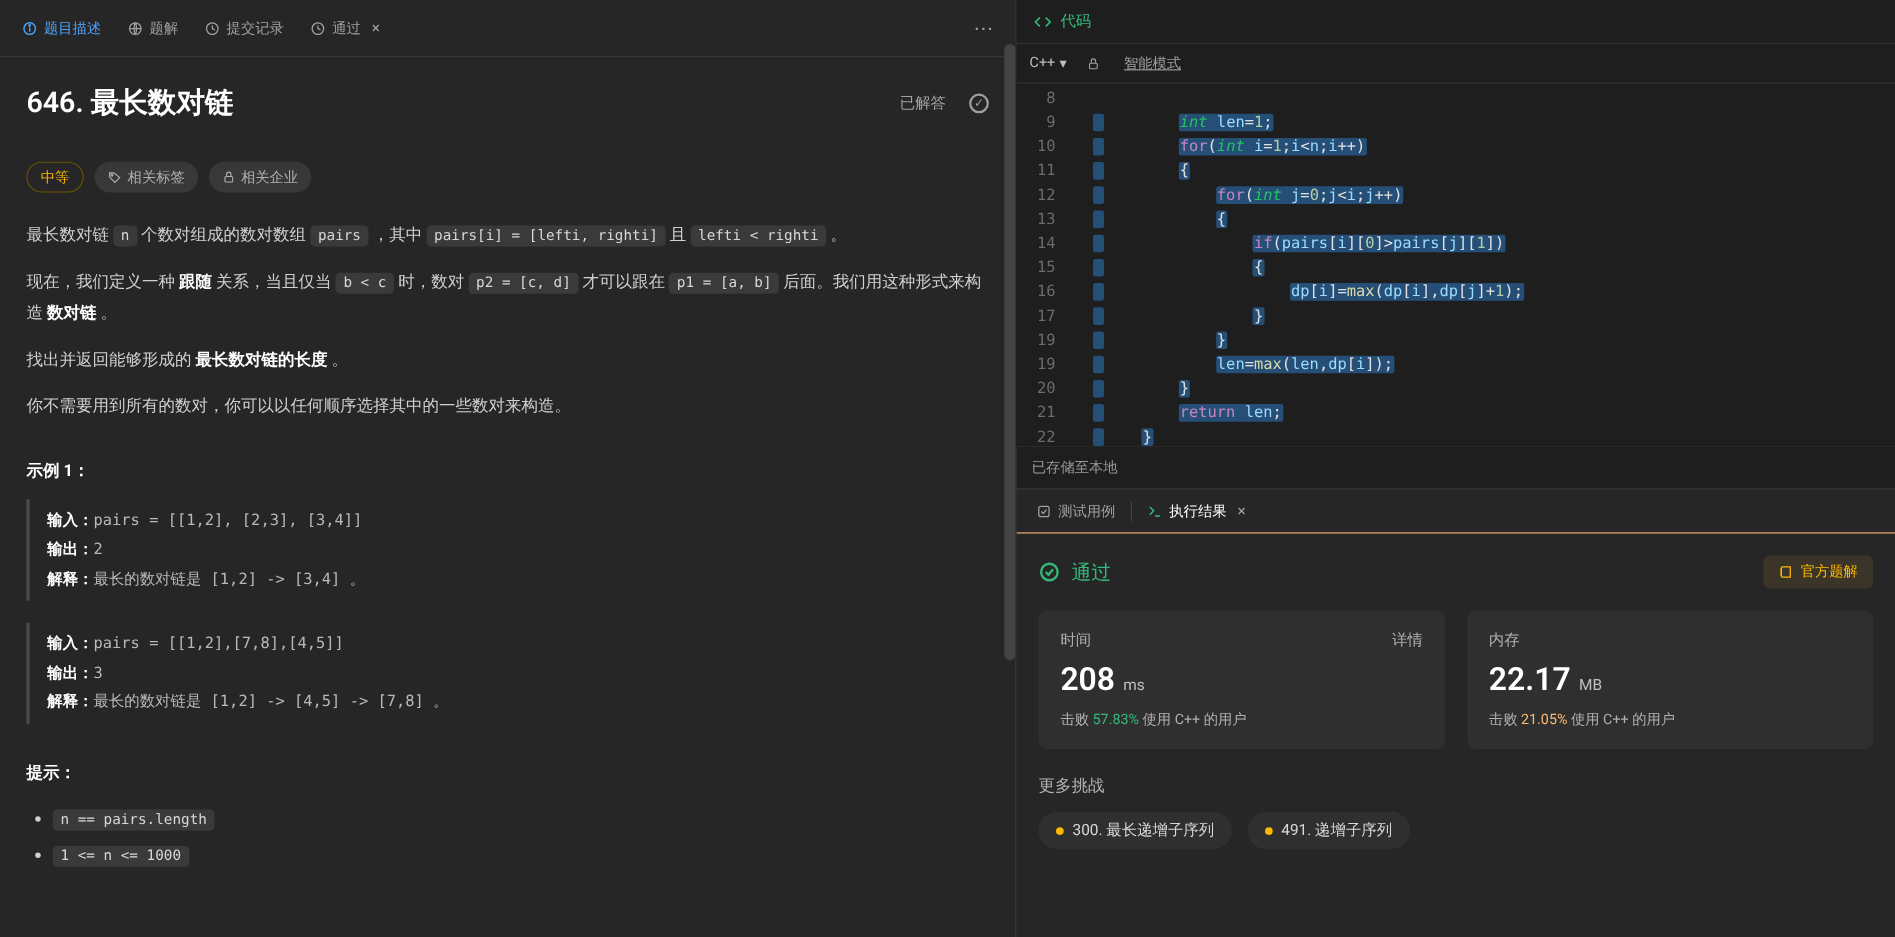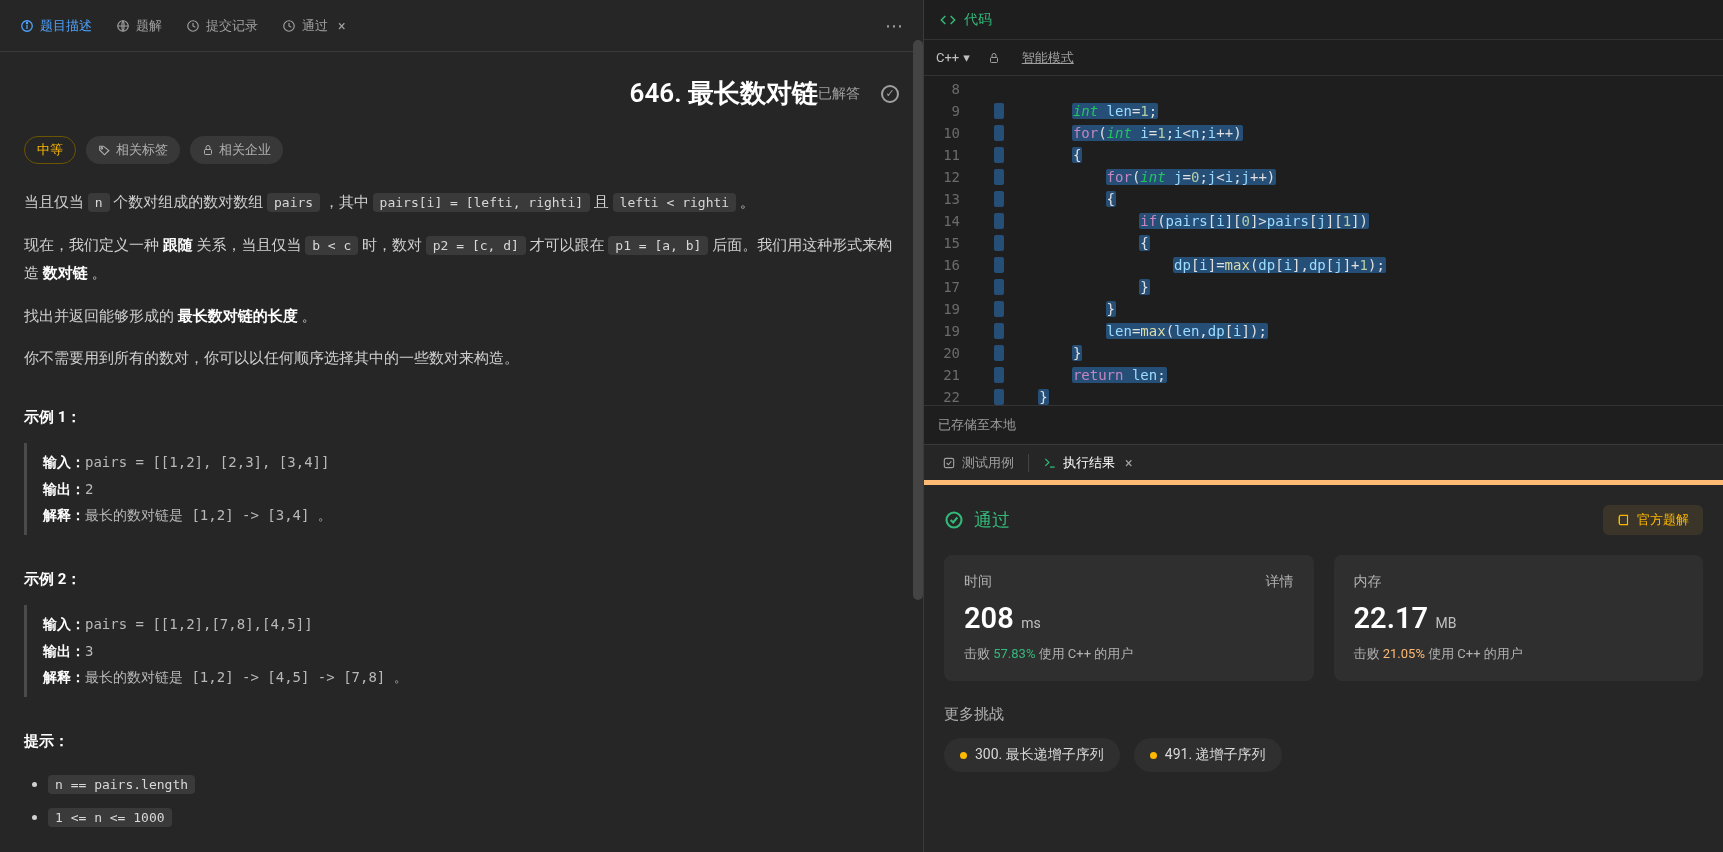--- a/index.html
+++ b/index.html
@@ -60,22 +60,22 @@
   right:0;
   top:40px;
   width:10px;
   height:560px;
   background:#444;
   border-radius:5px;
 }
 .title-row {
   display:flex;
   align-items:center;
-  justify-content:flex-end;
-  margin-bottom:25px;
+  justify-content:space-between;
+  margin-bottom:36px;
 }
 .title {
   font-size:26px;
   font-weight:600;
   color:#fff;
 }
 .solved {
   color:#a0a0a0;
   font-size:14px;
   display:flex;
@@ -194,21 +194,21 @@
   display:flex;
   flex-direction:column;
   height:408px;
 }
 .result-tabs {
   display:flex;
   align-items:center;
   height:40px;
   padding:0 8px;
   gap:4px;
-  border-bottom:5px solid #fdba74;
+  border-bottom:1px solid #fdba74;
 }
 .rtab { display:flex; align-items:center; gap:6px; padding:0 10px; color:#a0a0a0; font-size:13px; cursor:pointer; height:100%; }
 .rtab.active { color:#fff; }
 .result-body { flex:1; overflow:auto; padding:20px; }
 .pass-row { display:flex; align-items:center; justify-content:space-between; margin-bottom:20px; }
 .pass-label { color:#33b97a; font-size:18px; display:flex; align-items:center; gap:10px; font-weight:500; }
 .sol-btn {
   background:#3a3528;
   color:#ffb800;
   padding:6px 14px;
@@ -320,38 +320,37 @@
               <rect x="5" y="11" width="14" height="10" rx="2"></rect>
               <path d="M8 11V7a4 4 0 018 0v4"></path>
             </svg>
         </span>
         <span>相关企业</span>
       </div>
     </div>
 
     <div class="prose">
       <p>
-        <span>当且仅当 </span><code class="inline">n</code><span> 个数对组成的数对数组 </span><code class="inline">pairs</code><span> ，其中 </span><code class="inline">pairs[i] = [lefti, righti]</code><span> 且 </span><code class="inline">lefti &lt; righti</code><span> 。</span>
+        <span>最长数对链 </span><code class="inline">n</code><span> 个数对组成的数对数组 </span><code class="inline">pairs</code><span> ，其中 </span><code class="inline">pairs[i] = [lefti, righti]</code><span> 且 </span><code class="inline">lefti &lt; righti</code><span> 。</span>
       </p>
       <p>
         <span>现在，我们定义一种 </span><strong>跟随</strong><span> 关系，当且仅当 </span><code class="inline">b &lt; c</code><span> 时，数对 </span><code class="inline">p2 = [c, d]</code><span> 才可以跟在 </span><code class="inline">p1 = [a, b]</code><span> 后面。我们用这种形式来构造 </span><strong>数对链</strong><span> 。</span>
       </p>
       <p>
         <span>找出并返回能够形成的 </span><strong>最长数对链的长度</strong><span> 。</span>
       </p>
       <p>你不需要用到所有的数对，你可以以任何顺序选择其中的一些数对来构造。</p>
 
       <div class="section-h">示例 1：</div>
       <div class="example">
         <div><strong>输入：</strong><span>pairs = [[1,2], [2,3], [3,4]]</span></div>
         <div><strong>输出：</strong><span>2</span></div>
         <div><strong>解释：</strong><span>最长的数对链是 [1,2] -&gt; [3,4] 。</span></div>
       </div>
 
-      <div class="section-h">示例 2：</div>
       <div class="example">
         <div><strong>输入：</strong><span>pairs = [[1,2],[7,8],[4,5]]</span></div>
         <div><strong>输出：</strong><span>3</span></div>
         <div><strong>解释：</strong><span>最长的数对链是 [1,2] -&gt; [4,5] -&gt; [7,8] 。</span></div>
       </div>
 
       <div class="section-h">提示：</div>
       <ul class="hints">
         <li><code class="inline">n == pairs.length</code></li>
         <li><code class="inline">1 &lt;= n &lt;= 1000</code></li>

